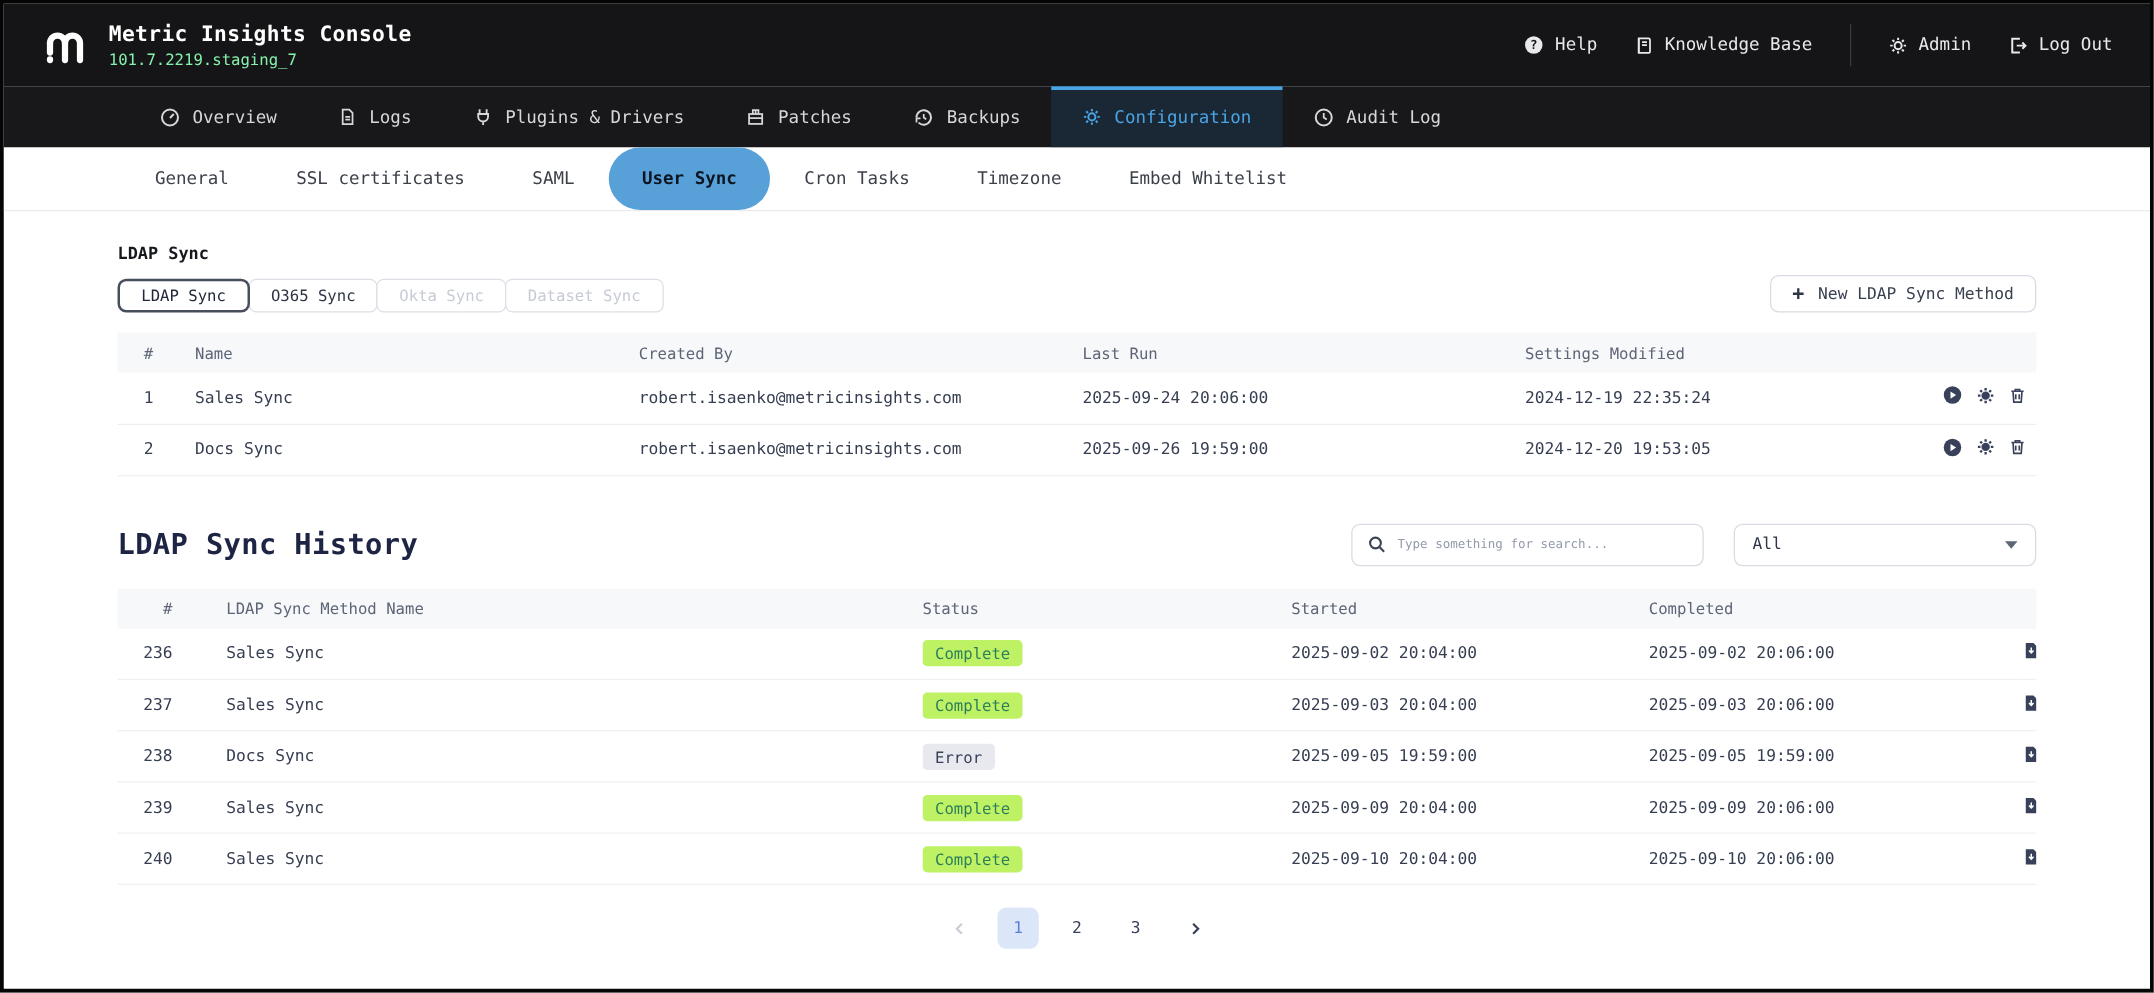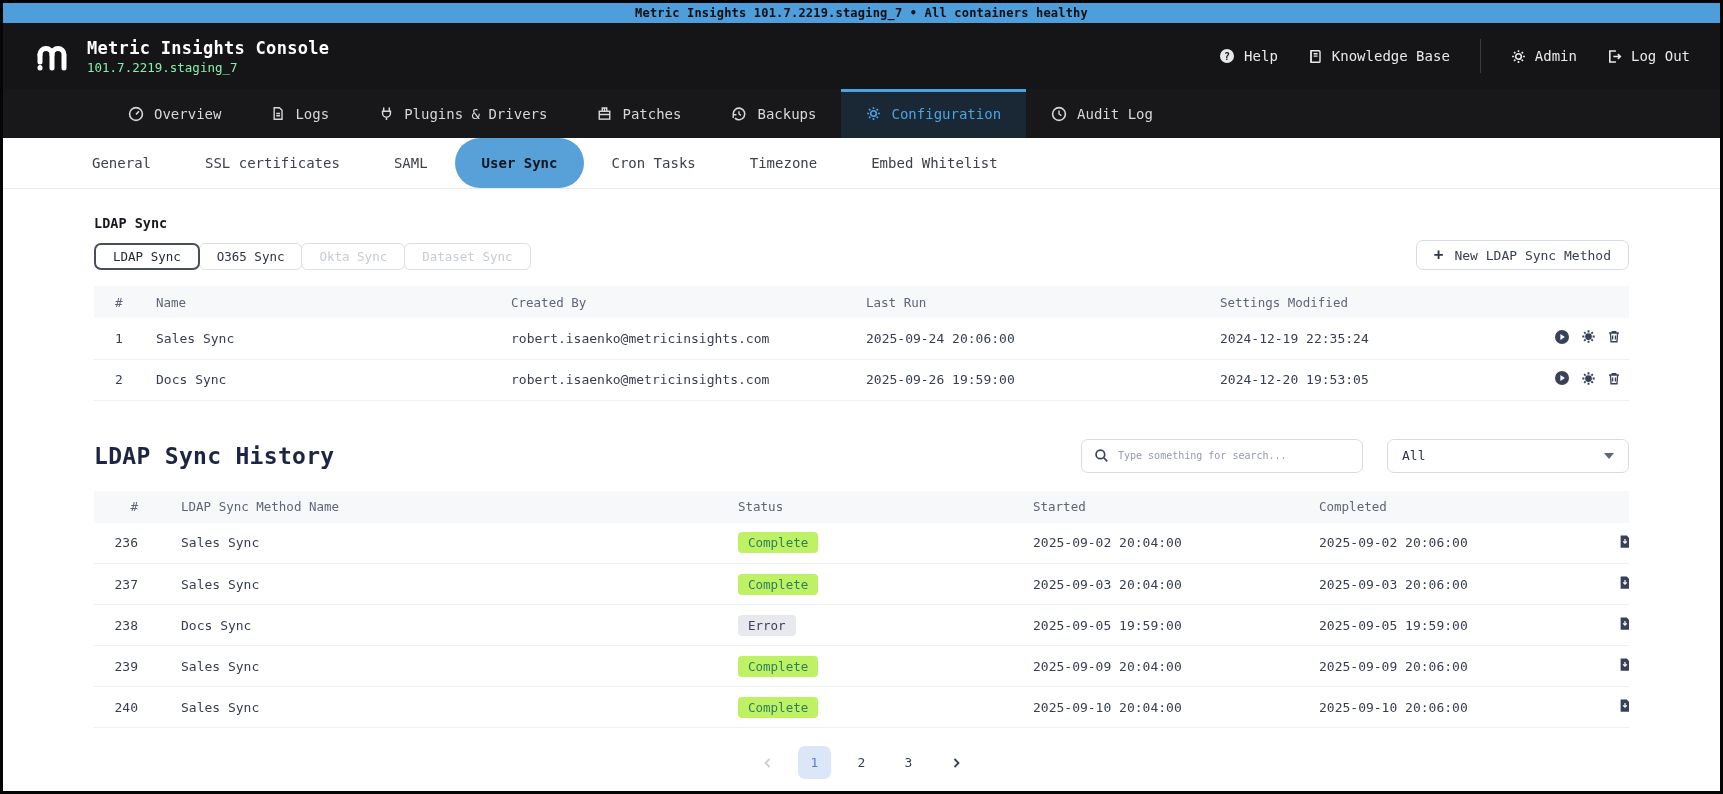--- a/index.html
+++ b/index.html
@@ -21,21 +21,21 @@
   .hdr-link{ display:flex; align-items:center; gap:9px; cursor:pointer; }
   .hdr-divider{ width:1px; height:34px; background:#3a3a41; }
   .icon{ display:inline-flex; align-items:center; justify-content:center; }
   
   .nav{ height:49px; background:#18181b; display:flex; align-items:stretch; padding-left:100px;
     color:#d6d7da; font-size:14px; flex:0 0 auto;}
   .nav-item{ display:flex; align-items:center; gap:10px; padding:0 25px; cursor:pointer;}
   .nav-item.active{ background:#1a2836; color:#4aa3e3; box-shadow:inset 0 3px 0 #4aa3e3;}
   
   .subtabs{ height:51px; background:#fff; border-bottom:1px solid #ebebee; display:flex;
-    align-items:stretch; padding-left:62px; font-size:14px; color:#3c4049; flex:0 0 auto;}
+    align-items:stretch; padding-left:94px; font-size:14px; color:#3c4049; flex:0 0 auto;}
   .subtab{ display:flex; align-items:center; padding:0 27px; cursor:pointer;}
   .subtab.active{ background:#57a0d8; color:#0d1520; font-weight:700;border-radius:25px;}
   
   .content{ flex:1; padding:26px 91px 0 91px; overflow:hidden;}
   .sync-label{ font-size:13.5px; font-weight:700; color:#16181d; margin-bottom:9px;}
   .sync-row{ display:flex; justify-content:space-between; align-items:flex-end;}
   .toggle-group{ display:flex;}
   .toggle{ height:27px; padding:0 17px; display:flex; align-items:center; font-size:12.5px;
     color:#2c3342; border:1px solid #dcdfe5; background:#fff; margin-left:-1px; border-radius:6px; cursor:pointer;}
   .toggle:first-child{ margin-left:0;}
@@ -76,23 +76,20 @@
   .page.active{ background:#dbe6f8; color:#5b7fd4;}
   .chev{ color:#39415a; cursor:pointer;}
   .chev.disabled{ color:#c9cdd7; cursor:default;}
   svg{ display:block;}
 </style>
 </head>
 <body>
 
 <div class="screen">
 
-  <div class="banner">
-    <span>Metric Insights 101.7.2219.staging_7 • All containers healthy</span>
-  </div>
 
   <div class="hdr">
     <span class="logo icon">
       <svg width="36" height="36" viewBox="0 0 36 36" fill="none" stroke="#ffffff" stroke-width="5" stroke-linecap="round">
         <path d="M6 16.5 a6 6 0 0 1 12 0 V30"></path>
         <path d="M18 16.5 a6 6 0 0 1 12 0 V30"></path>
         <path d="M6 16.5 V24"></path>
         <path d="M6 30 v-0.5"></path>
       </svg>
     </span>

